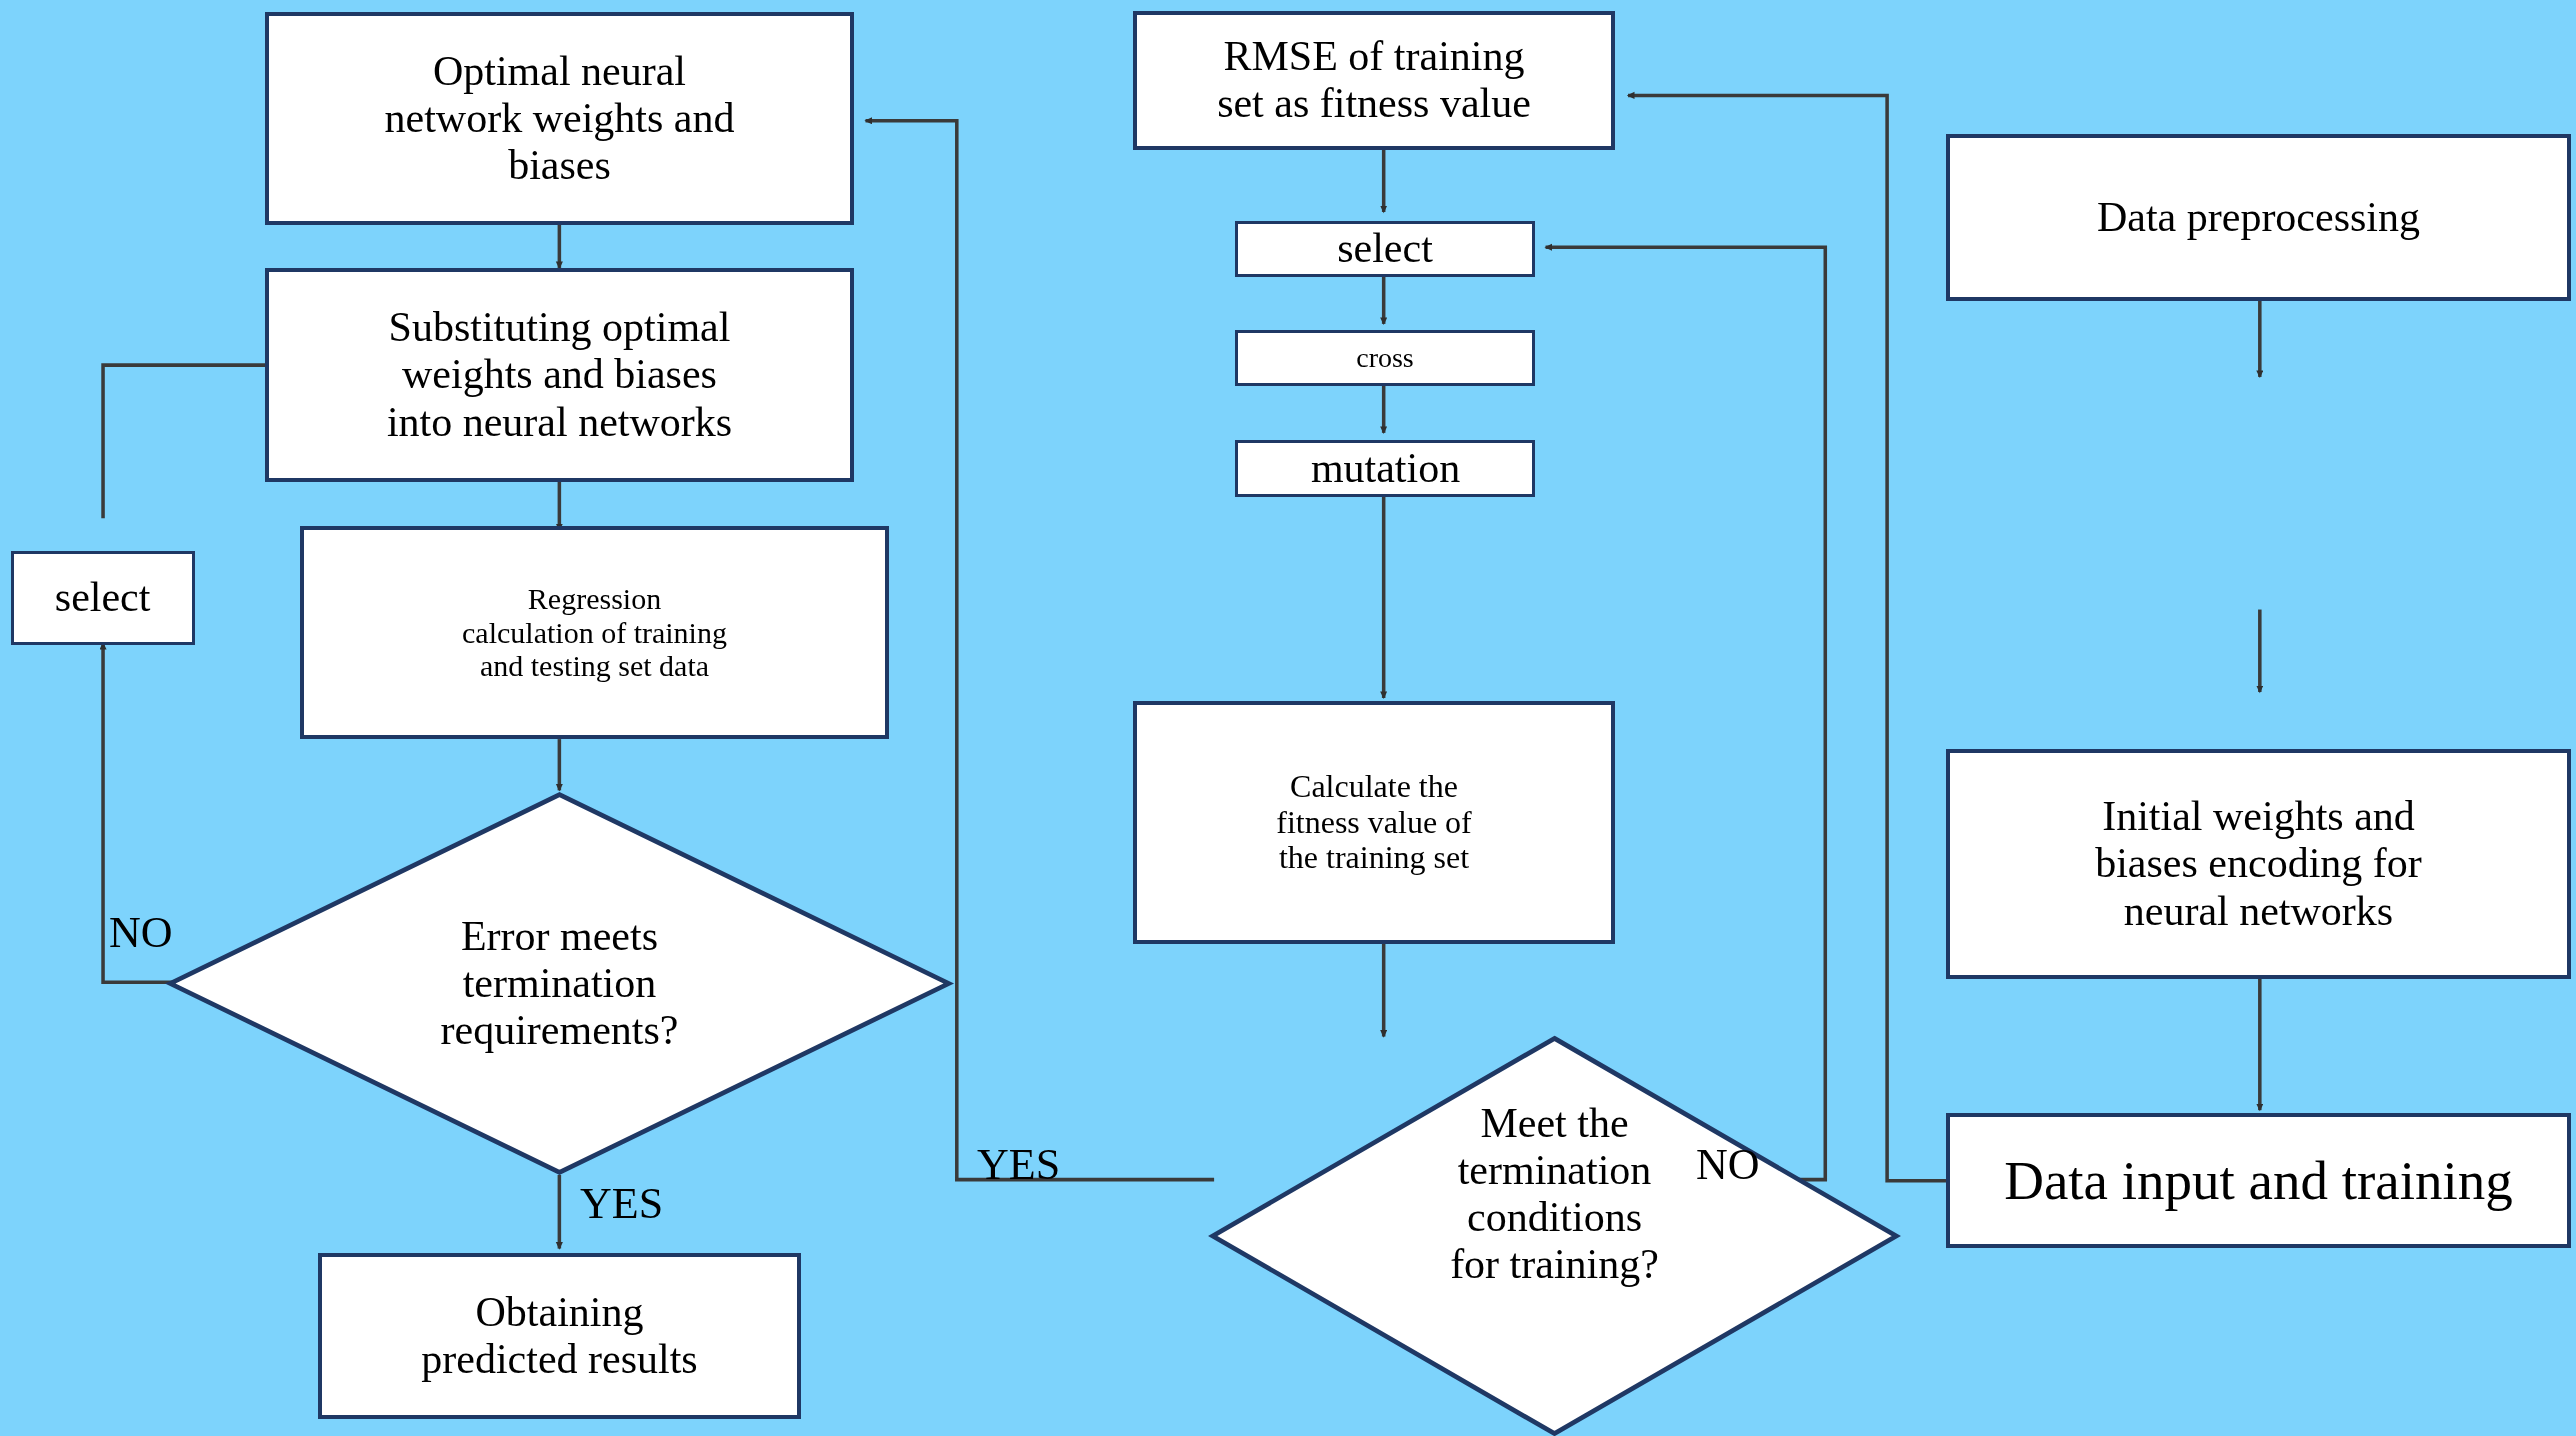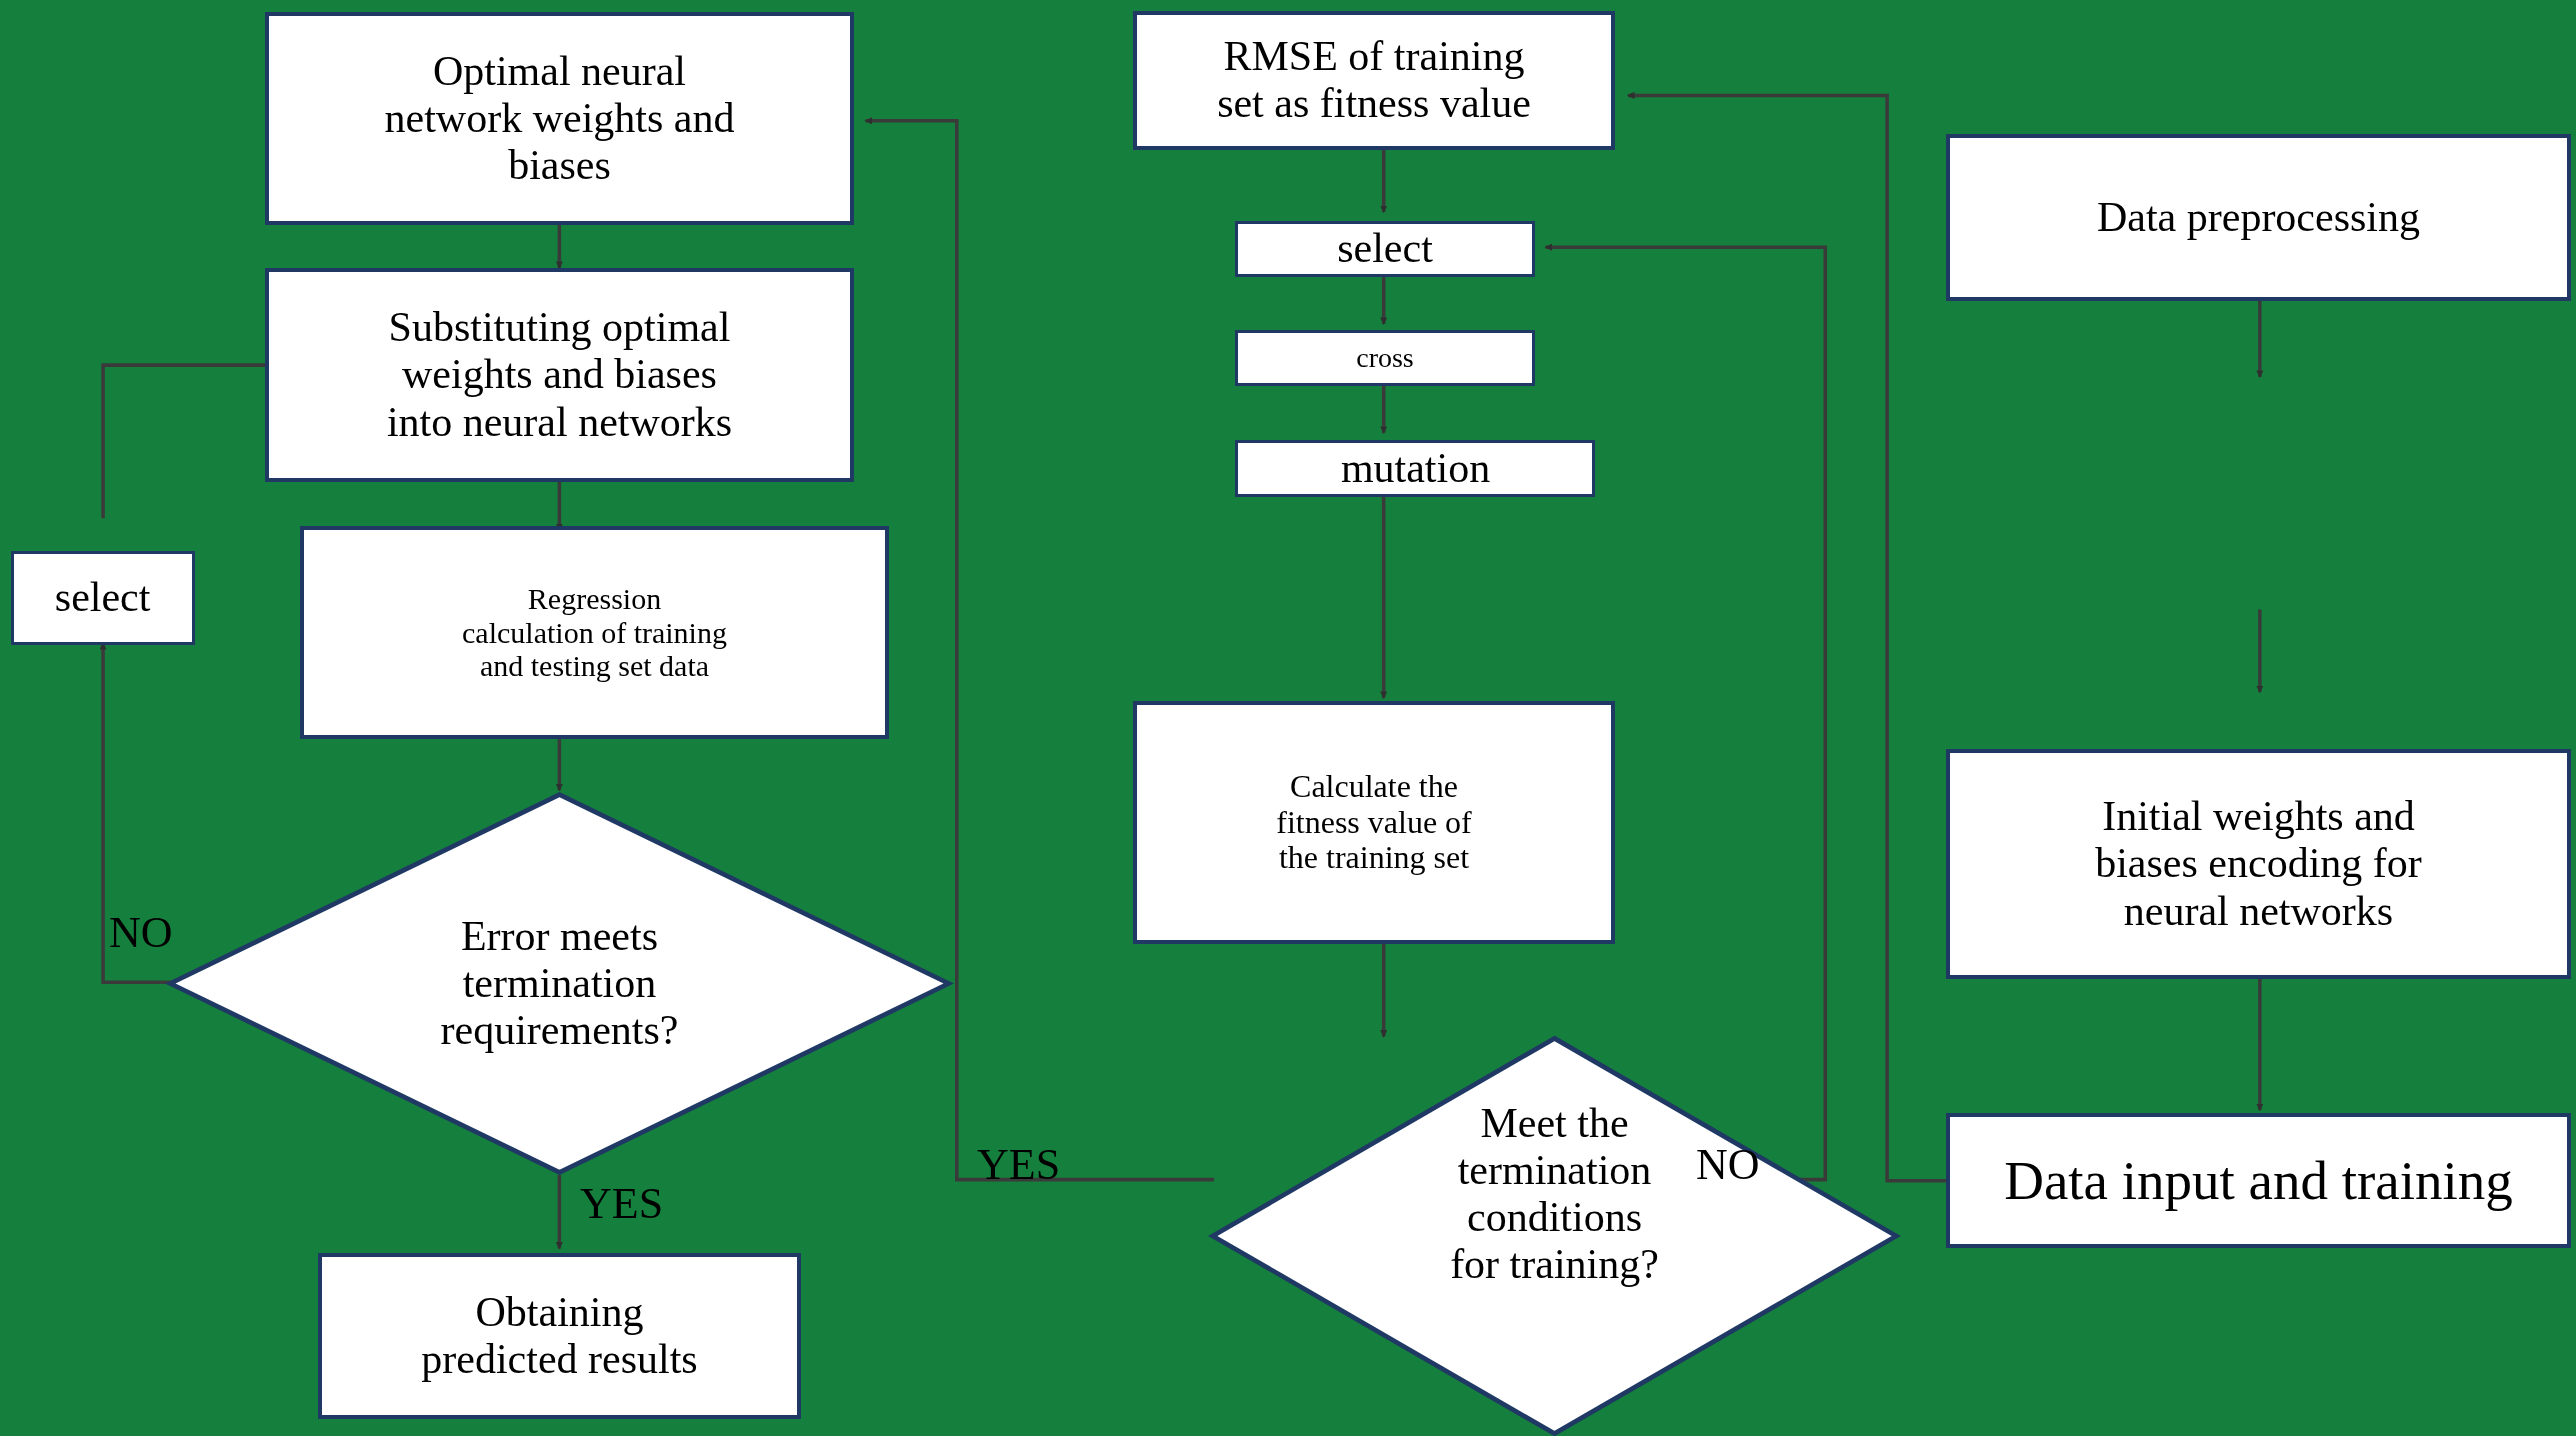--- a/index.html
+++ b/index.html
@@ -4,21 +4,21 @@
 <style>
   html, body {
     margin: 0;
     padding: 0;
     background: #ffffff;
   }
   #canvas {
     position: relative;
     width: 2576px;
     height: 1437px;
-    background: #15803d;
+    background: #7dd3fc;
     overflow: hidden;
     font-family: "Liberation Serif", "DejaVu Serif", serif;
   }
   .node {
     position: absolute;
     box-sizing: border-box;
     border: 4.1px solid #1F3864;
     background: #ffffff;
     display: flex;
     align-items: center;
@@ -136,21 +136,21 @@
   <div class="edge-label" style="left:109px; top:907px; font-size:44px;">NO</div>
   <div class="edge-label" style="left:580px; top:1178px; font-size:44px;">YES</div>
 
   <div class="node" style="left:1133px; top:10.6px; width:482px; height:139px; font-size:42px;text-align:center;">RMSE of training
 set as fitness value</div>
 
   <div class="node small" style="left:1235px; top:221px; width:300px; height:56px; font-size:42px;">select</div>
 
   <div class="node small" style="left:1235px; top:330px; width:300px; height:56px; font-size:28px;">cross</div>
 
-  <div class="node small" style="left:1235px; top:440px; width:360px; height:57px; font-size:42px;padding-left:7px;">mutation</div>
+  <div class="node small" style="left:1235px; top:440px; width:300px; height:57px; font-size:42px;padding-left:7px;">mutation</div>
 
   <div class="node" style="left:1133px; top:701px; width:482px; height:243px; font-size:32px;">Calculate the
 fitness value of
 the training set</div>
 
   <div class="diamond-wrap" style="left:1210px; top:1036px; width:689px; height:400px;">
     <svg width="689" height="400" viewBox="0 0 1170 680">
       <polygon points="585,4 1166,340 585,676 4,340" fill="#ffffff" stroke="#1F3864" stroke-width="8"></polygon>
     </svg>
     <div class="diamond-label" style="font-size:42px; align-items:flex-start; padding-top:64px; box-sizing:border-box;">Meet the

